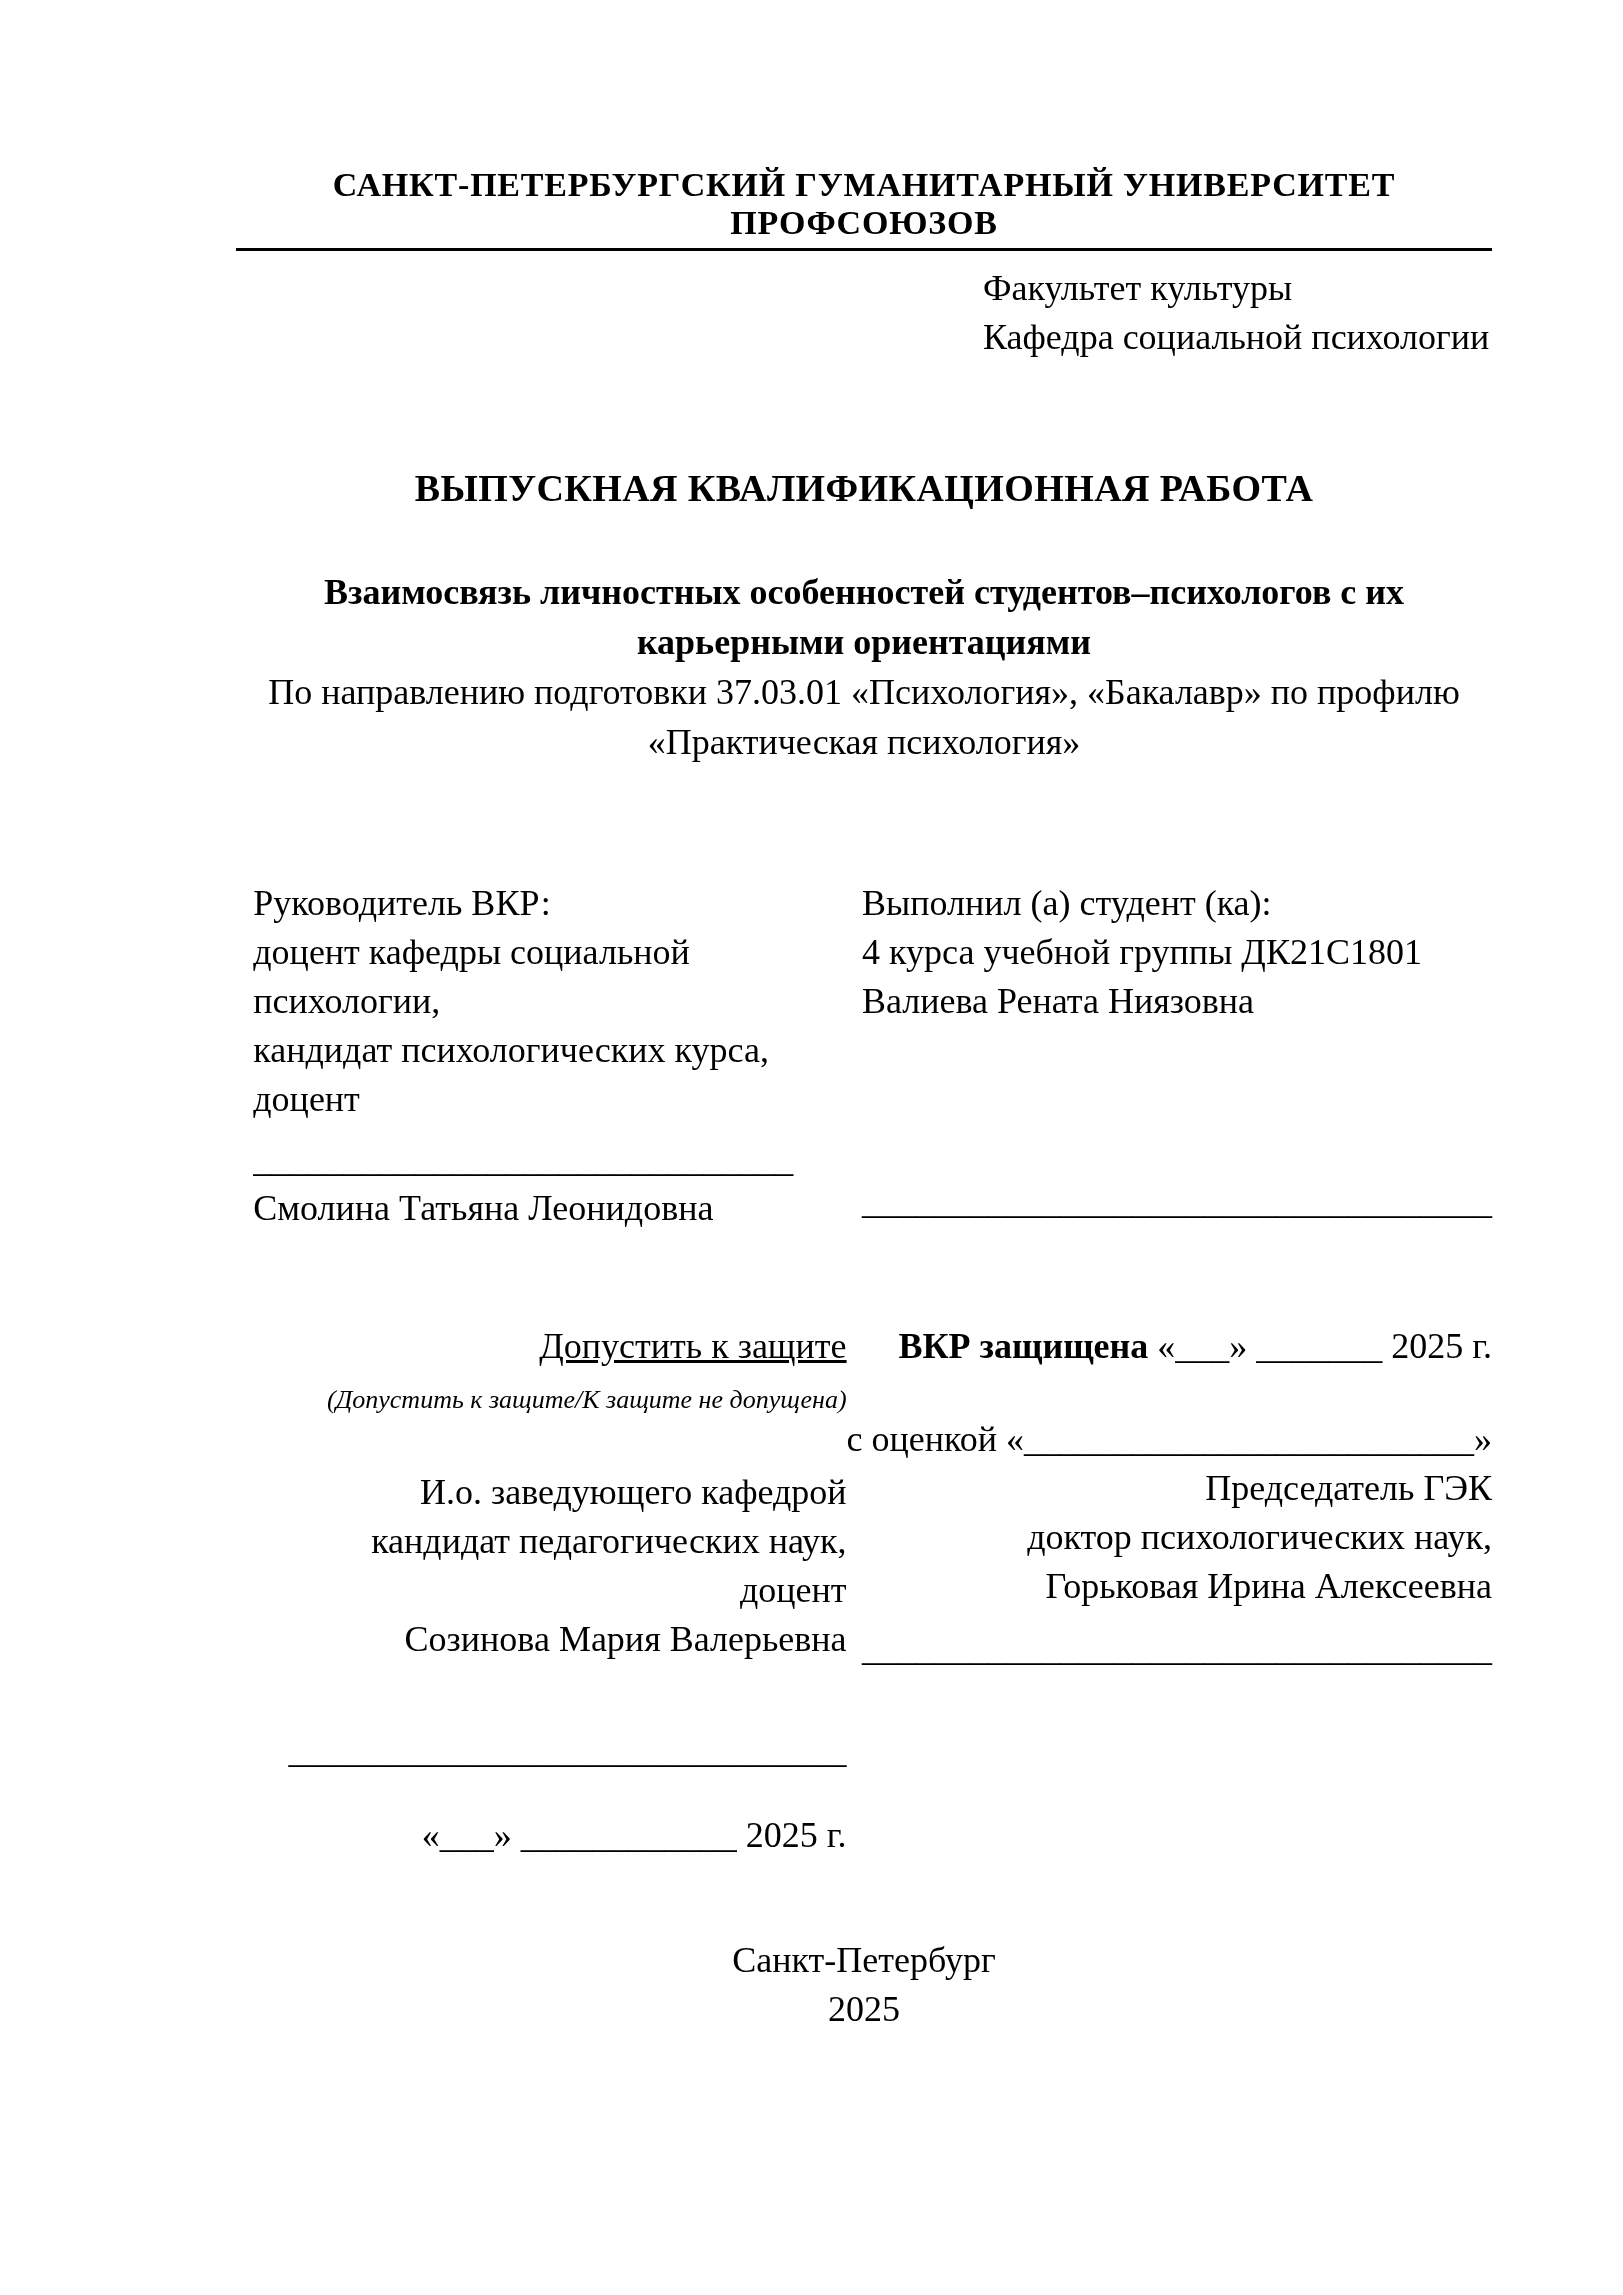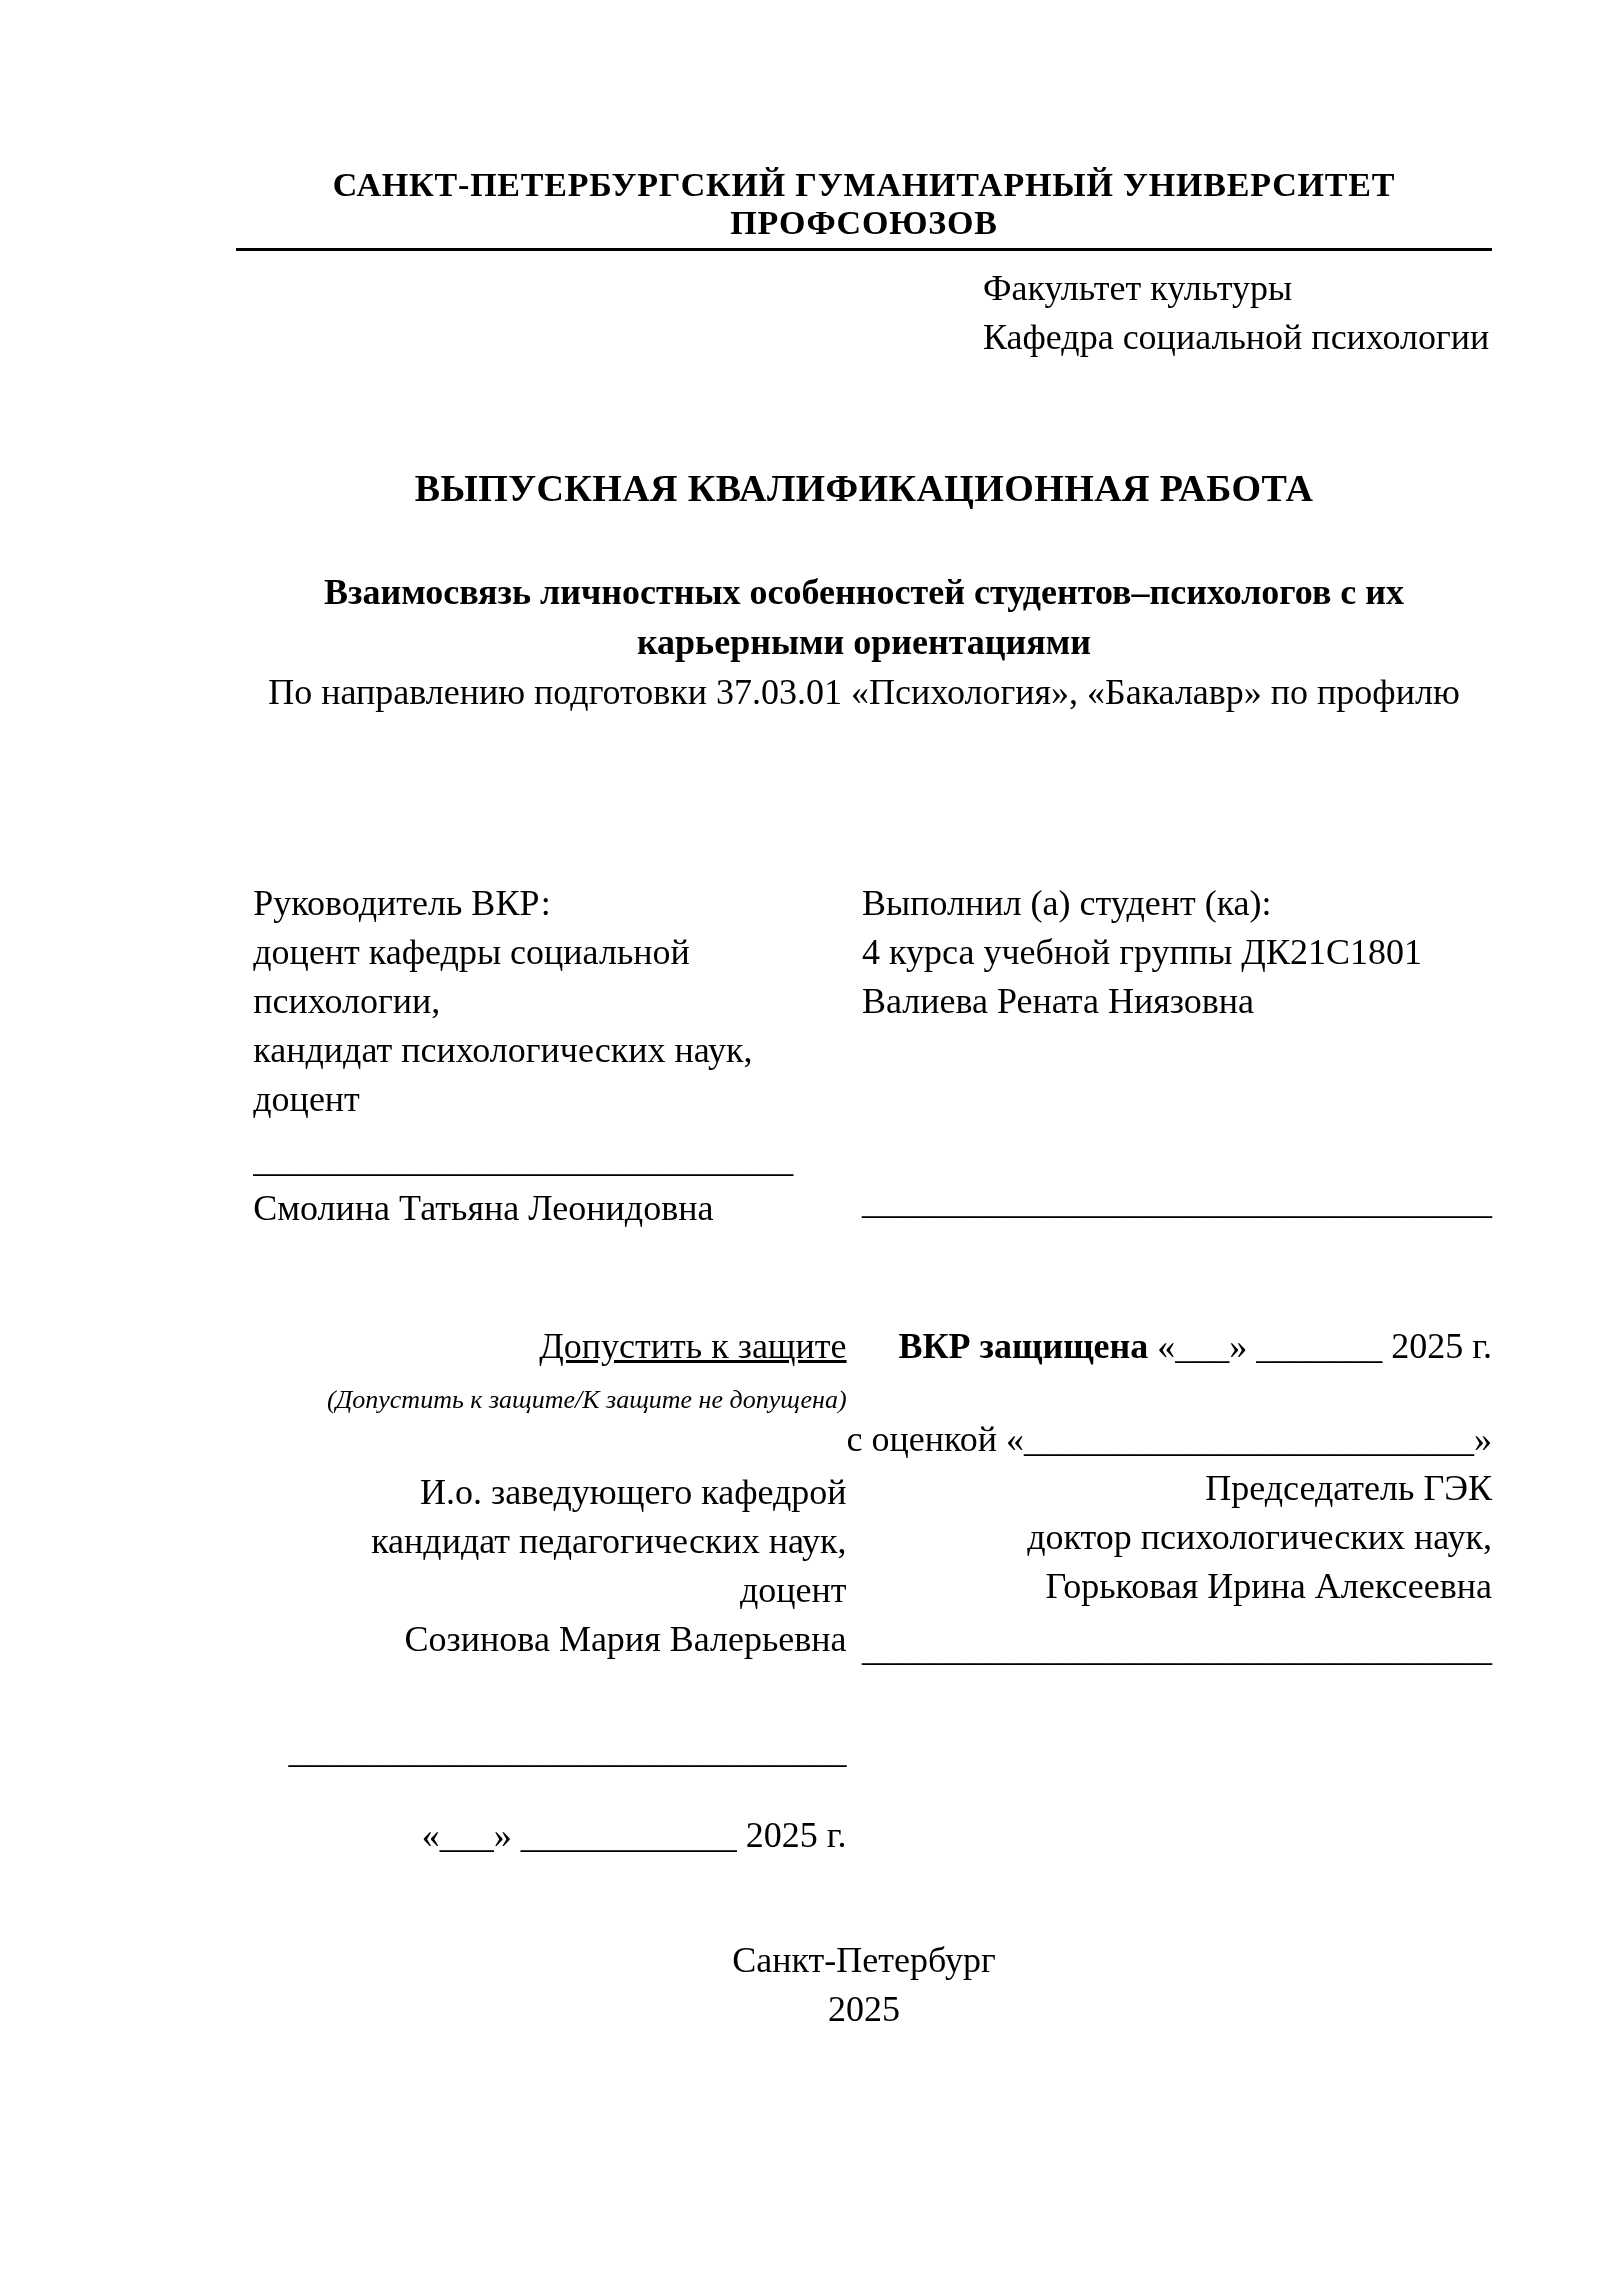--- a/index.html
+++ b/index.html
@@ -82,28 +82,29 @@
     <div class="line">Факультет культуры</div>
     <div class="line">Кафедра социальной психологии</div>
   </div>
 
   <div class="abs content-w worktype">ВЫПУСКНАЯ КВАЛИФИКАЦИОННАЯ РАБОТА</div>
 
   <div class="abs content-w titleblock">
     <div class="bold">Взаимосвязь личностных особенностей студентов–психологов с их</div>
     <div class="bold">карьерными ориентациями</div>
     <div>По направлению подготовки 37.03.01 «Психология», «Бакалавр» по профилю</div>
+    <div>«Практическая психология»</div>
   </div>
 
   <div class="abs content-w cols cols1">
     <div class="col-l">
       <div class="line">Руководитель ВКР:</div>
       <div class="line">доцент кафедры социальной</div>
       <div class="line">психологии,</div>
-      <div class="line">кандидат психологических наук,</div>
+      <div class="line">кандидат психологических курса,</div>
       <div class="line">доцент</div>
       <div class="line sig-sup">______________________________</div>
       <div class="line">Смолина Татьяна Леонидовна</div>
     </div>
     <div class="col-r">
       <div class="line">Выполнил (а) студент (ка):</div>
       <div class="line">4 курса учебной группы ДК21С1801</div>
       <div class="line">Валиева Рената Ниязовна</div>
       <div class="line sig-stu">___________________________________</div>
     </div>

